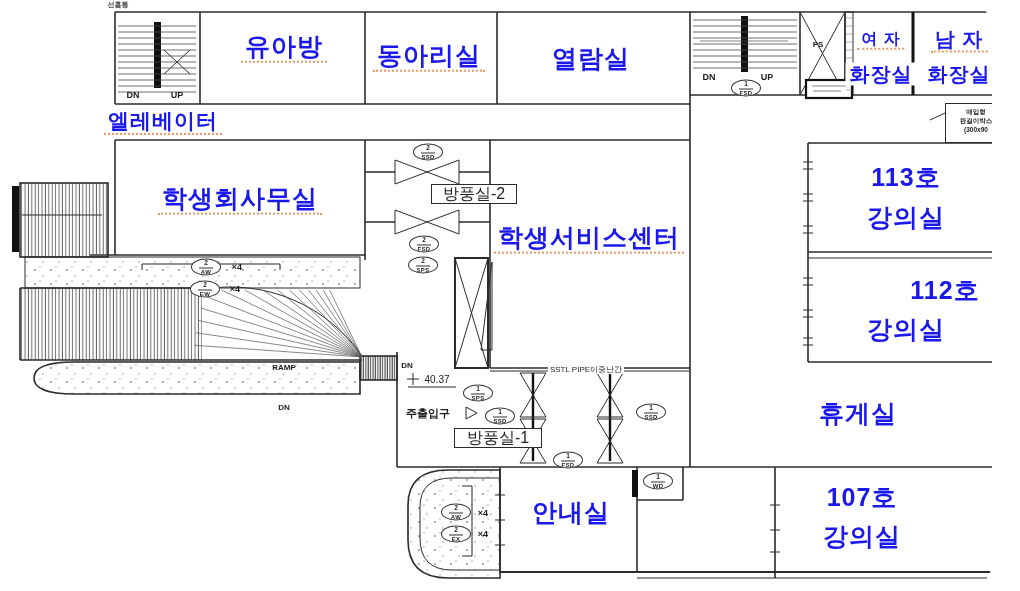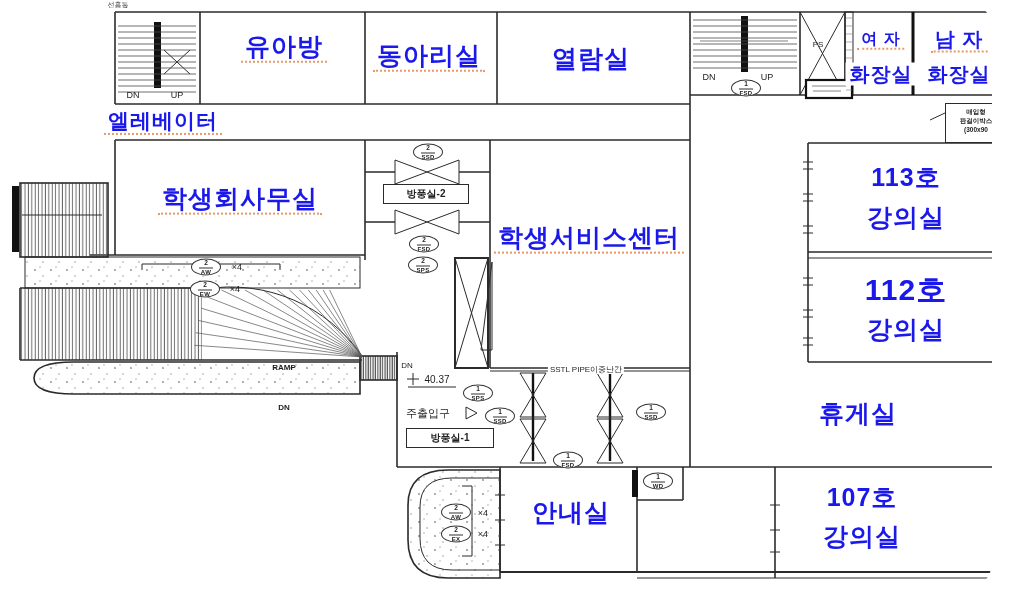--- a/index.html
+++ b/index.html
@@ -8,24 +8,24 @@
   .plan svg{position:absolute;left:0;top:0;z-index:1;}
   svg .w{stroke:#2b2b2b;stroke-width:1.6;fill:none;}
   svg .thin{stroke:#2b2b2b;stroke-width:1;fill:none;}
   svg .thick{stroke:#111;stroke-width:3;fill:none;}
   svg .dark{fill:#111;stroke:none;}
   .lbl{position:absolute;transform:translate(-50%,-50%);font-weight:bold;color:var(--blue,#1a18ea);
        background:#fff;padding:0 4px;white-space:nowrap;z-index:2;letter-spacing:1px;line-height:1.15;}
   .squig{border-bottom:2px dotted var(--sq,#e8996a);}
   .la{transform:translate(0,-50%);}
   .st{position:absolute;transform:translate(-50%,-50%);color:#1d1d1d;z-index:2;white-space:nowrap;
-      font-weight:normal;font-size:9px;line-height:1;}
+      font-weight:bold;font-size:9px;line-height:1;}
   .bgw{background:#fff;padding:0 2px;text-align:center;}
   .boxlbl{position:absolute;border:1.4px solid #2b2b2b;background:#fff;display:flex;align-items:center;
-      justify-content:center;font-size:10px;font-weight:bold;color:#222;z-index:2;box-sizing:border-box;}
+      justify-content:center;font-size:16px;font-weight:normal;color:#222;z-index:2;box-sizing:border-box;margin-left:48px;}
   .banner{position:absolute;left:945px;top:103px;width:62px;height:40px;border:1px solid #2b2b2b;z-index:2;
       font-size:6.5px;font-weight:bold;line-height:1.35;text-align:center;padding-top:4px;
       box-sizing:border-box;color:#222;}
   .banner span{display:block;}
   .ramp{position:absolute;left:284px;top:372px;transform:translate(-50%,-50%);font-size:8px;font-weight:bold;
       line-height:1.05;text-align:center;z-index:2;color:#1d1d1d;}
   .ramp span{display:block;margin-top:32px;}
   .sym{position:absolute;width:30px;height:17px;border:1px solid #333;border-radius:50%;background:#fff;
       display:flex;flex-direction:column;align-items:center;justify-content:center;z-index:3;
       transform:translate(-50%,-50%);color:#222;line-height:1;box-sizing:border-box;}
@@ -225,21 +225,21 @@
   <div class="lbl" style="left:591px;top:58px;font-size:25px">열람실</div>
   <div class="lbl squig" style="left:881px;top:40px;font-size:16px">여 자</div>
   <div class="lbl" style="left:881px;top:74px;font-size:20px">화장실</div>
   <div class="lbl squig" style="left:959px;top:40px;font-size:20px">남 자</div>
   <div class="lbl" style="left:959px;top:74px;font-size:20px">화장실</div>
   <div class="lbl squig la" style="left:104px;top:122px;font-size:21px">엘레베이터</div>
   <div class="lbl squig" style="left:240px;top:199px;font-size:25px">학생회사무실</div>
   <div class="lbl squig" style="left:589px;top:238px;font-size:25px">학생서비스센터</div>
   <div class="lbl" style="left:906px;top:177px;font-size:25px">113호</div>
   <div class="lbl" style="left:906px;top:217px;font-size:25px">강의실</div>
-  <div class="lbl" style="left:906px;top:290px;font-size:30px">112호</div>
+  <div class="lbl" style="left:945px;top:290px;font-size:25px">112호</div>
   <div class="lbl" style="left:906px;top:329px;font-size:25px">강의실</div>
   <div class="lbl" style="left:858px;top:413px;font-size:25px">휴게실</div>
   <div class="lbl" style="left:862px;top:497px;font-size:25px">107호</div>
   <div class="lbl" style="left:862px;top:536px;font-size:25px">강의실</div>
   <div class="lbl" style="left:571px;top:512px;font-size:25px">안내실</div>
 
   <div class="st" style="left:133px;top:95px">DN</div>
   <div class="st" style="left:177px;top:95px">UP</div>
   <div class="st" style="left:709px;top:77px">DN</div>
   <div class="st" style="left:767px;top:77px">UP</div>

